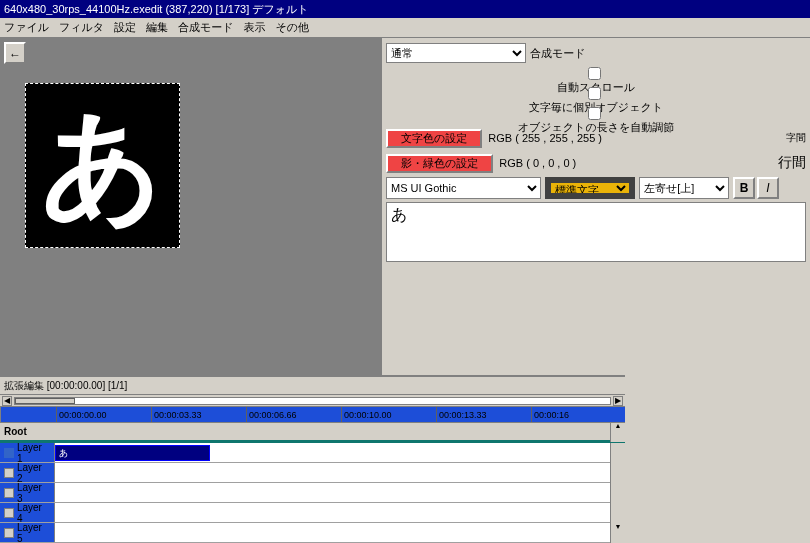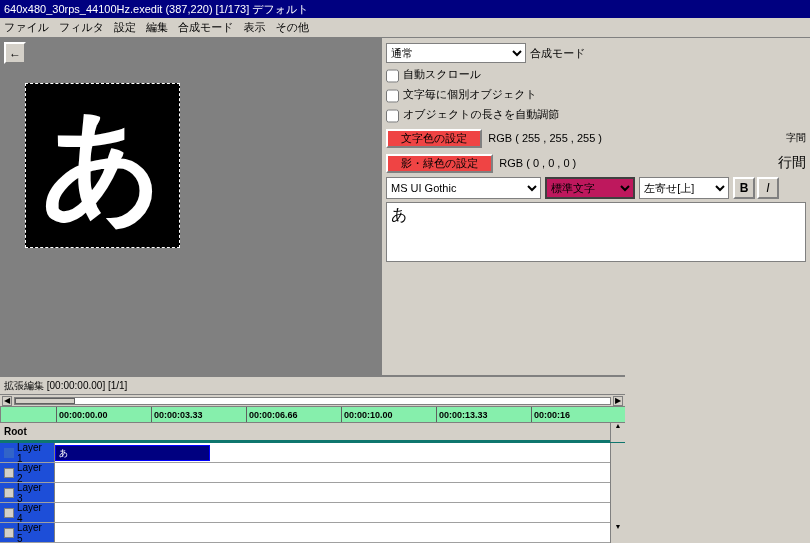--- a/index.html
+++ b/index.html
@@ -97,27 +97,26 @@
       flex: 1;
       height: 8px;
       background: #ffffff;
       border: 1px solid #808080;
       position: relative;
       margin: 0 2px;
     }
 
     .time-ruler {
       height: 16px;
-      background: #86efac;
+      background: #1d4ed8;
       display: flex;
       align-items: center;
       border-bottom: 1px solid #808080;
       position: relative;
       overflow: hidden;
-      font-weight: bold;
     }
 
     .time-marks {
       display: flex;
       padding-left: 55px;
       font-size: 9px;
     }
 
     .time-mark {
       width: 95px;
@@ -220,22 +219,24 @@
       border: 1px solid #808080;
       margin-right: 4px;
     }
 
     .blend-label {
       font-size: 11px;
     }
 
     .checkbox-row {
       display: flex;
+      align-items: center;
       margin-bottom: 2px;
       height: 18px;
+      flex-direction: column;
     }
 
     .checkbox-row input[type=checkbox] {
       margin-right: 4px;
     }
 
     .color-row {
       display: flex;
       align-items: center;
       margin-bottom: 3px;
@@ -275,22 +276,22 @@
       font-size: 11px;
       background: white;
       border: 1px solid #808080;
       margin-right: 4px;
     }
 
     .style-select {
       width: 90px;
       height: 22px;
       font-size: 11px;
-      background: #be185d;
-      border: 2px solid #404040;
+      background: #eab308;
+      border: 6px solid #404040;
       margin-right: 4px;
     }
 
     .align-select {
       width: 90px;
       height: 22px;
       font-size: 11px;
       background: white;
       border: 1px solid #808080;
       margin-right: 4px;

